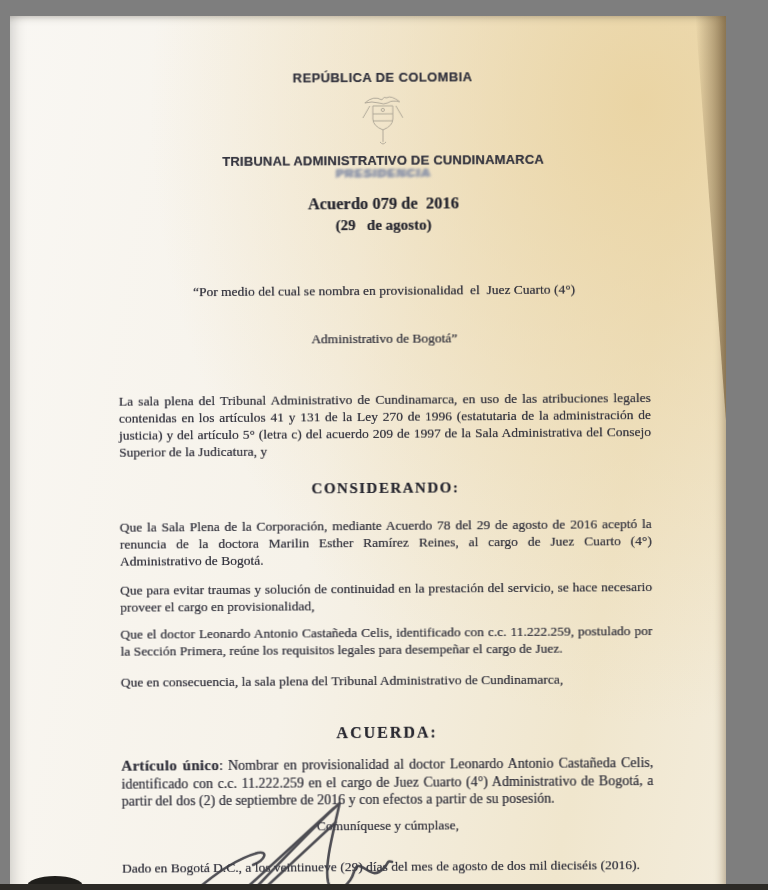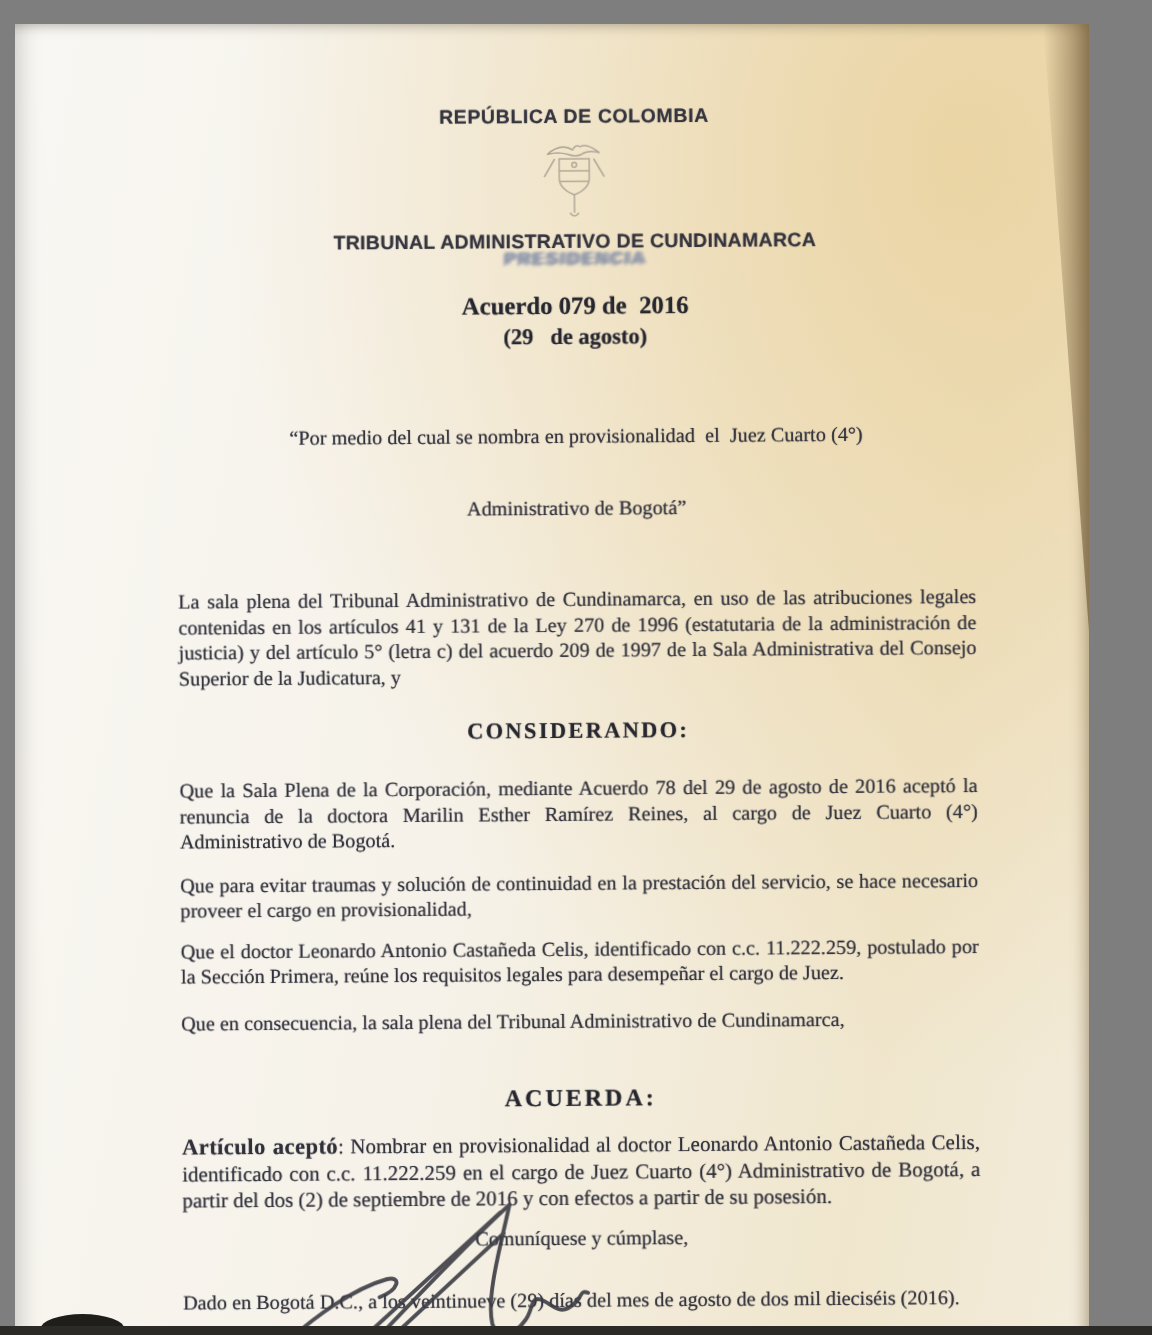--- a/index.html
+++ b/index.html
@@ -108,21 +108,21 @@
 
         <div class="h-considerando center">CONSIDERANDO:</div>
 
         <p class="body-p p1">Que la Sala Plena de la Corporación, mediante Acuerdo 78  del 29 de agosto de 2016 aceptó la renuncia de la doctora Marilin Esther Ramírez Reines, al cargo de Juez Cuarto (4°) Administrativo de Bogotá.</p>
         <p class="body-p p2">Que para evitar traumas y solución de continuidad en la prestación del servicio, se hace necesario proveer el cargo en provisionalidad,</p>
         <p class="body-p p3">Que el doctor Leonardo Antonio Castañeda Celis, identificado con c.c. 11.222.259, postulado por la Sección Primera, reúne los requisitos legales para desempeñar el cargo de Juez.</p>
         <p class="body-p p4">Que en consecuencia, la sala plena del Tribunal Administrativo de Cundinamarca,</p>
 
         <div class="h-acuerda center">ACUERDA:</div>
 
-        <p class="body-p articulo"><b>Artículo aceptó</b><span>: Nombrar en provisionalidad al doctor Leonardo Antonio Castañeda Celis, identificado con c.c. 11.222.259 en el cargo de Juez Cuarto (4°) Administrativo de Bogotá, a partir del dos (2) de septiembre de 2016  y con  efectos a partir de su posesión.</span></p>
+        <p class="body-p articulo"><b>Artículo único</b><span>: Nombrar en provisionalidad al doctor Leonardo Antonio Castañeda Celis, identificado con c.c. 11.222.259 en el cargo de Juez Cuarto (4°) Administrativo de Bogotá, a partir del dos (2) de septiembre de 2016  y con  efectos a partir de su posesión.</span></p>
 
         <div class="closing center">Comuníquese y cúmplase,</div>
 
         <p class="body-p dado">Dado en Bogotá D.C., a los veintinueve (29) días del mes de agosto de dos mil dieciséis (2016).</p>
       </div>
 
       <svg class="signature" width="210" height="104" viewBox="0 0 210 104" fill="none" stroke="#3c3c44" stroke-width="2.6" stroke-linecap="round">
         <path d="M2 96 C24 76 50 58 72 52 C82 50 80 59 67 64"></path>
         <path d="M46 100 L148 8"></path>
         <path d="M56 101 C84 72 130 24 154 3"></path>

